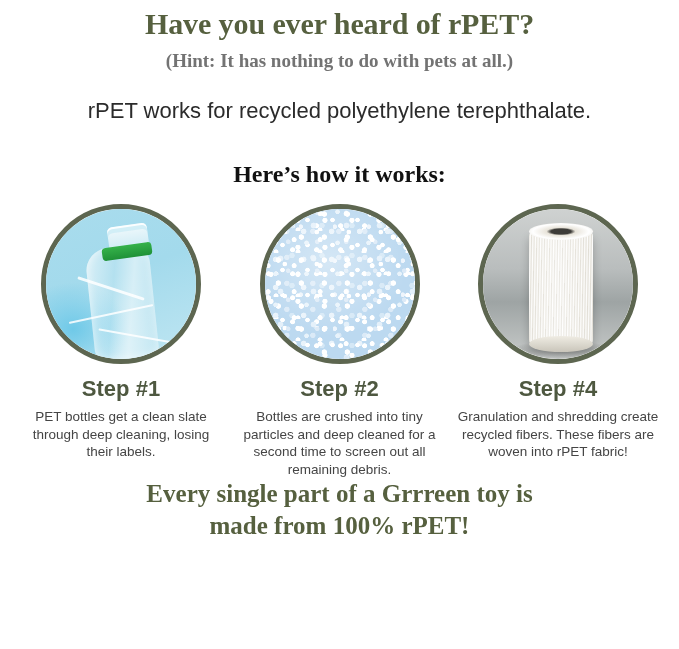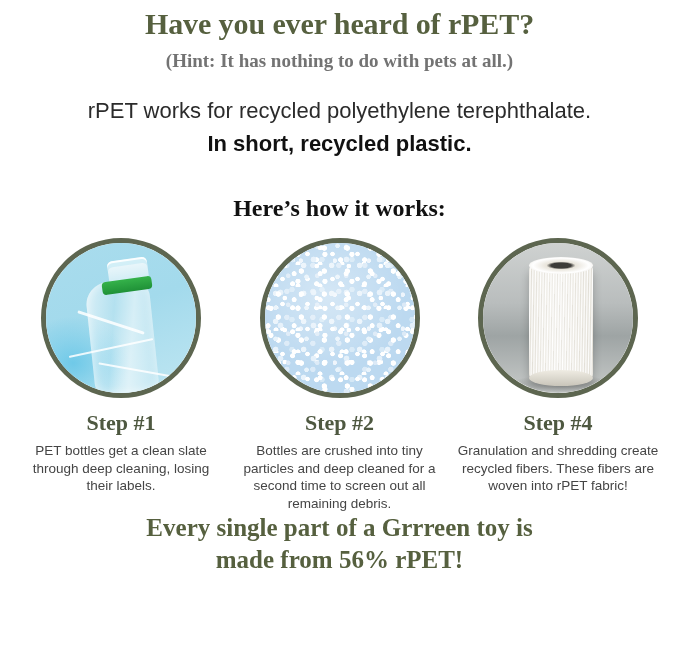--- a/index.html
+++ b/index.html
@@ -225,21 +225,21 @@
     left: 26px;
     top: 132px;
     width: 106px;
     height: 18px;
     border-radius: 50%;
     background: radial-gradient(ellipse at 50% 50%, rgba(60,62,60,0.45) 0%, rgba(60,62,60,0) 72%);
   }
 
   .step-title {
     margin-top: 12px;
-    font-family: Liberation Serif, serif;
+    font-family: Liberation Sans, sans-serif;
     font-weight: bold;
     font-size: 22px;
     line-height: 26px;
     color: #4E5840;
     text-align: center;
   }
   .step-desc {
     margin-top: 6px;
     font-family: "Liberation Sans", sans-serif;
     font-size: 13.5px;
@@ -263,21 +263,20 @@
 </head>
 <body>
 
 <div class="page">
 
   <div class="header">
     <h1 class="headline">Have you ever heard of rPET?</h1>
     <p class="hint">(Hint: It has nothing to do with pets at all.)</p>
     <p class="definition">
       <span class="def-line-1">rPET works for recycled polyethylene terephthalate.</span>
-      <span class="def-line-2">In short, recycled plastic.</span>
     </p>
   </div>
 
   <h2 class="how-title">Here’s how it works:</h2>
 
   <div class="steps">
 
     <div class="step">
       <div class="circle-wrap">
         <div class="circle">
@@ -319,16 +318,16 @@
         </div>
       </div>
       <div class="step-title">Step #4</div>
       <div class="step-desc">Granulation and shredding create recycled fibers. These fibers are woven into rPET fabric!</div>
     </div>
 
   </div>
 
   <div class="tagline">
     <span>Every single part of a Grrreen toy is</span>
-    <span>made from 56% rPET!</span>
+    <span>made from 100% rPET!</span>
   </div>
 
 </div>
 
 </body></html>

